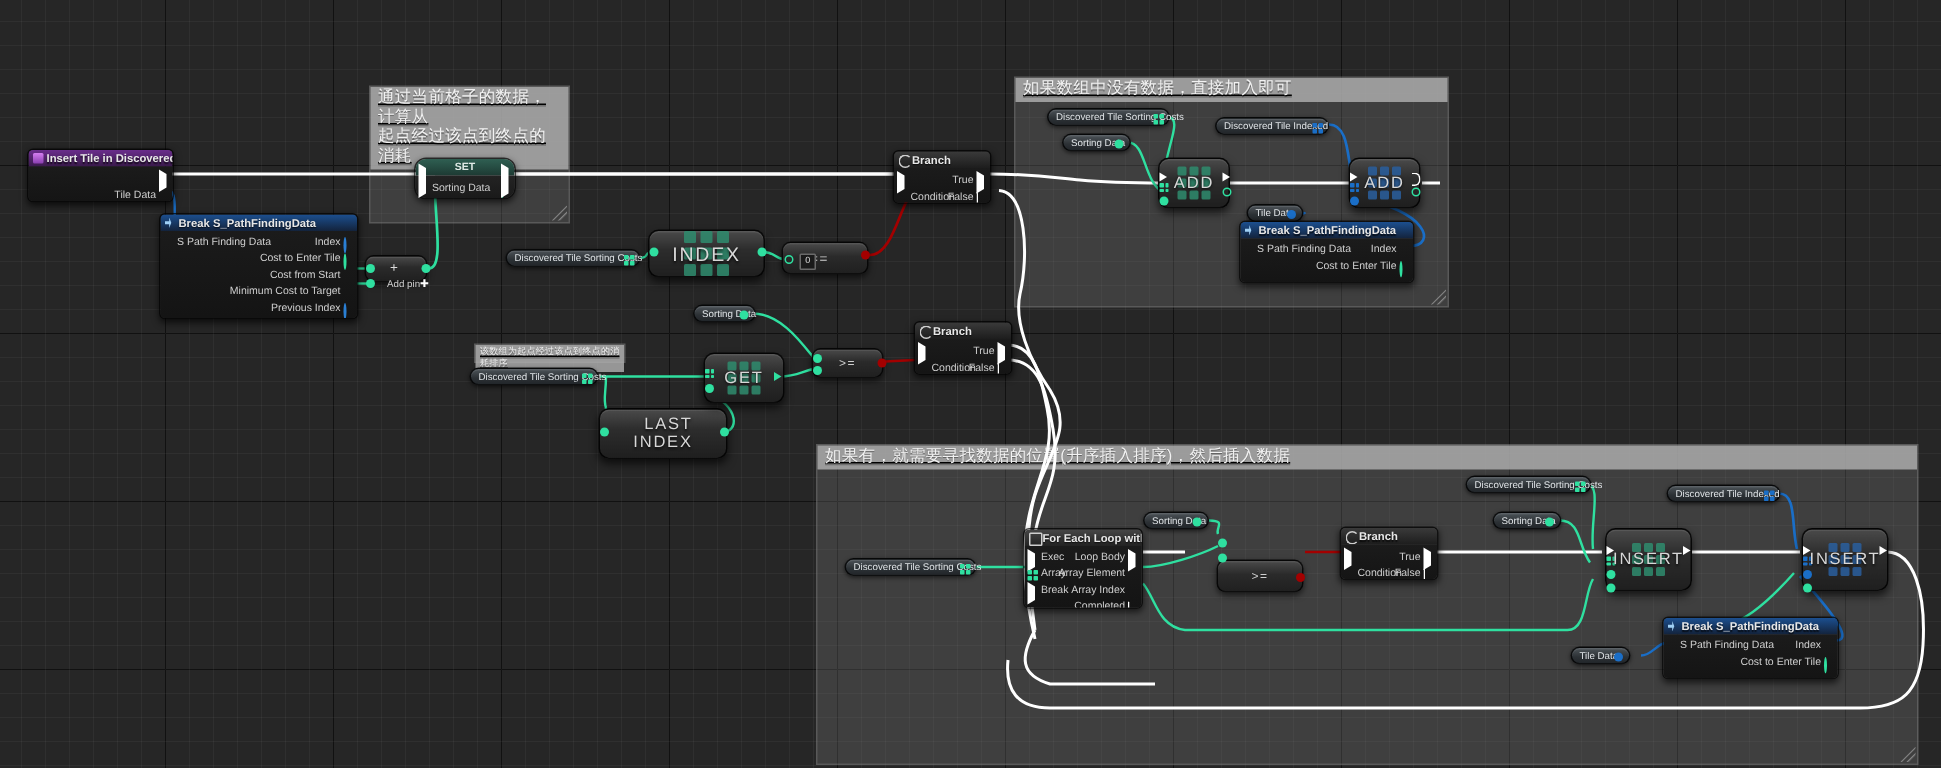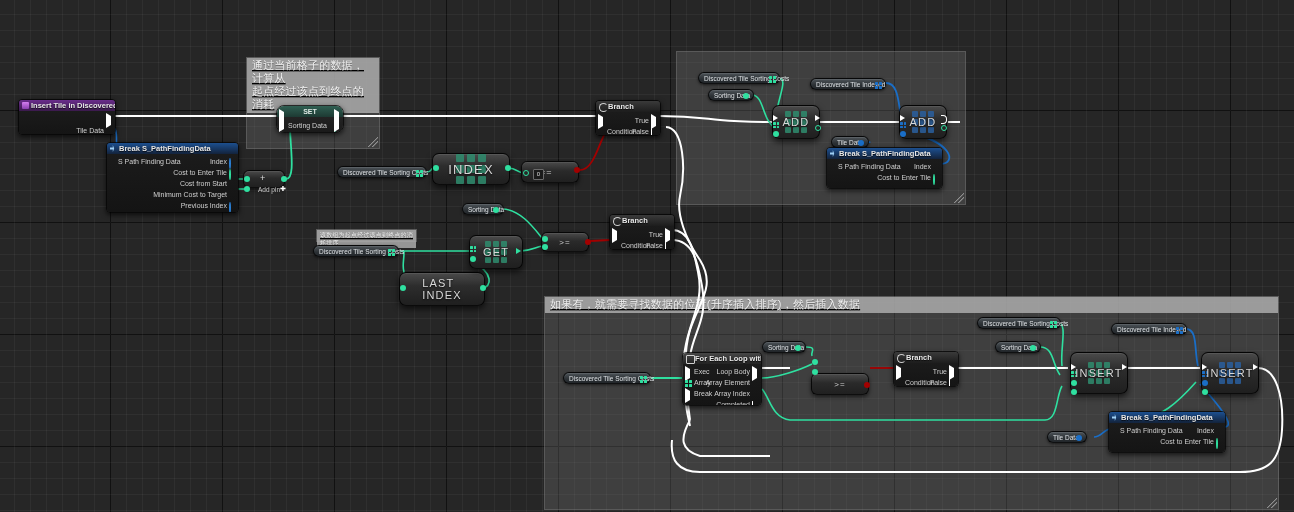--- a/index.html
+++ b/index.html
@@ -142,21 +142,21 @@
   .opnode{
     position:absolute;box-sizing:border-box;border-radius:7px;
     background:linear-gradient(180deg,#4a4a4a 0%,#2d2d2d 40%,#1f1f1f 100%);
     border:1px solid rgba(0,0,0,.85);
     box-shadow:0 3px 6px rgba(0,0,0,.65), inset 0 1px 0 rgba(255,255,255,.08);
     display:flex;align-items:center;justify-content:center;
   }
   .opnode .optext{
     color:#d8d8d8;font-size:13px;letter-spacing:1.2px;
     text-shadow:0 1px 2px rgba(0,0,0,.8);z-index:2;position:relative;
-    text-align:left;line-height:13px;
+    text-align:right;line-height:13px;
   }
   .opnode .tiles{
     position:absolute;left:50%;top:50%;transform:translate(-50%,-50%);
     display:grid;grid-template-columns:repeat(3,8px);grid-template-rows:repeat(3,8px);
     gap:3px;opacity:.85;
   }
   .opnode .tiles i{border-radius:1px;}
   .opnode.green .tiles i{background:#2f8c6e;}
   .opnode.blue  .tiles i{background:#2a5f9e;}
 
@@ -174,20 +174,21 @@
 
 <div id="graph">
 
   <div class="comment" style="left:246px;top:57px;width:134px;height:92px;">
     <div class="comment-title">通过当前格子的数据，计算从
 起点经过该点到终点的消耗</div>
     <div class="handle"></div>
   </div>
 
   <div class="comment" style="left:676px;top:51px;width:290px;height:154px;">
+    <div class="comment-title">如果数组中没有数据，直接加入即可</div>
     <div class="handle"></div>
   </div>
 
   <div class="comment small" style="left:316px;top:229px;width:101px;height:13px;">
     <div class="comment-title">该数组为起点经过该点到终点的消耗排序</div>
   </div>
 
   <div class="comment" style="left:544px;top:296px;width:735px;height:214px;">
     <div class="comment-title">如果有，就需要寻找数据的位置(升序插入排序)，然后插入数据</div>
     <div class="handle"></div>

